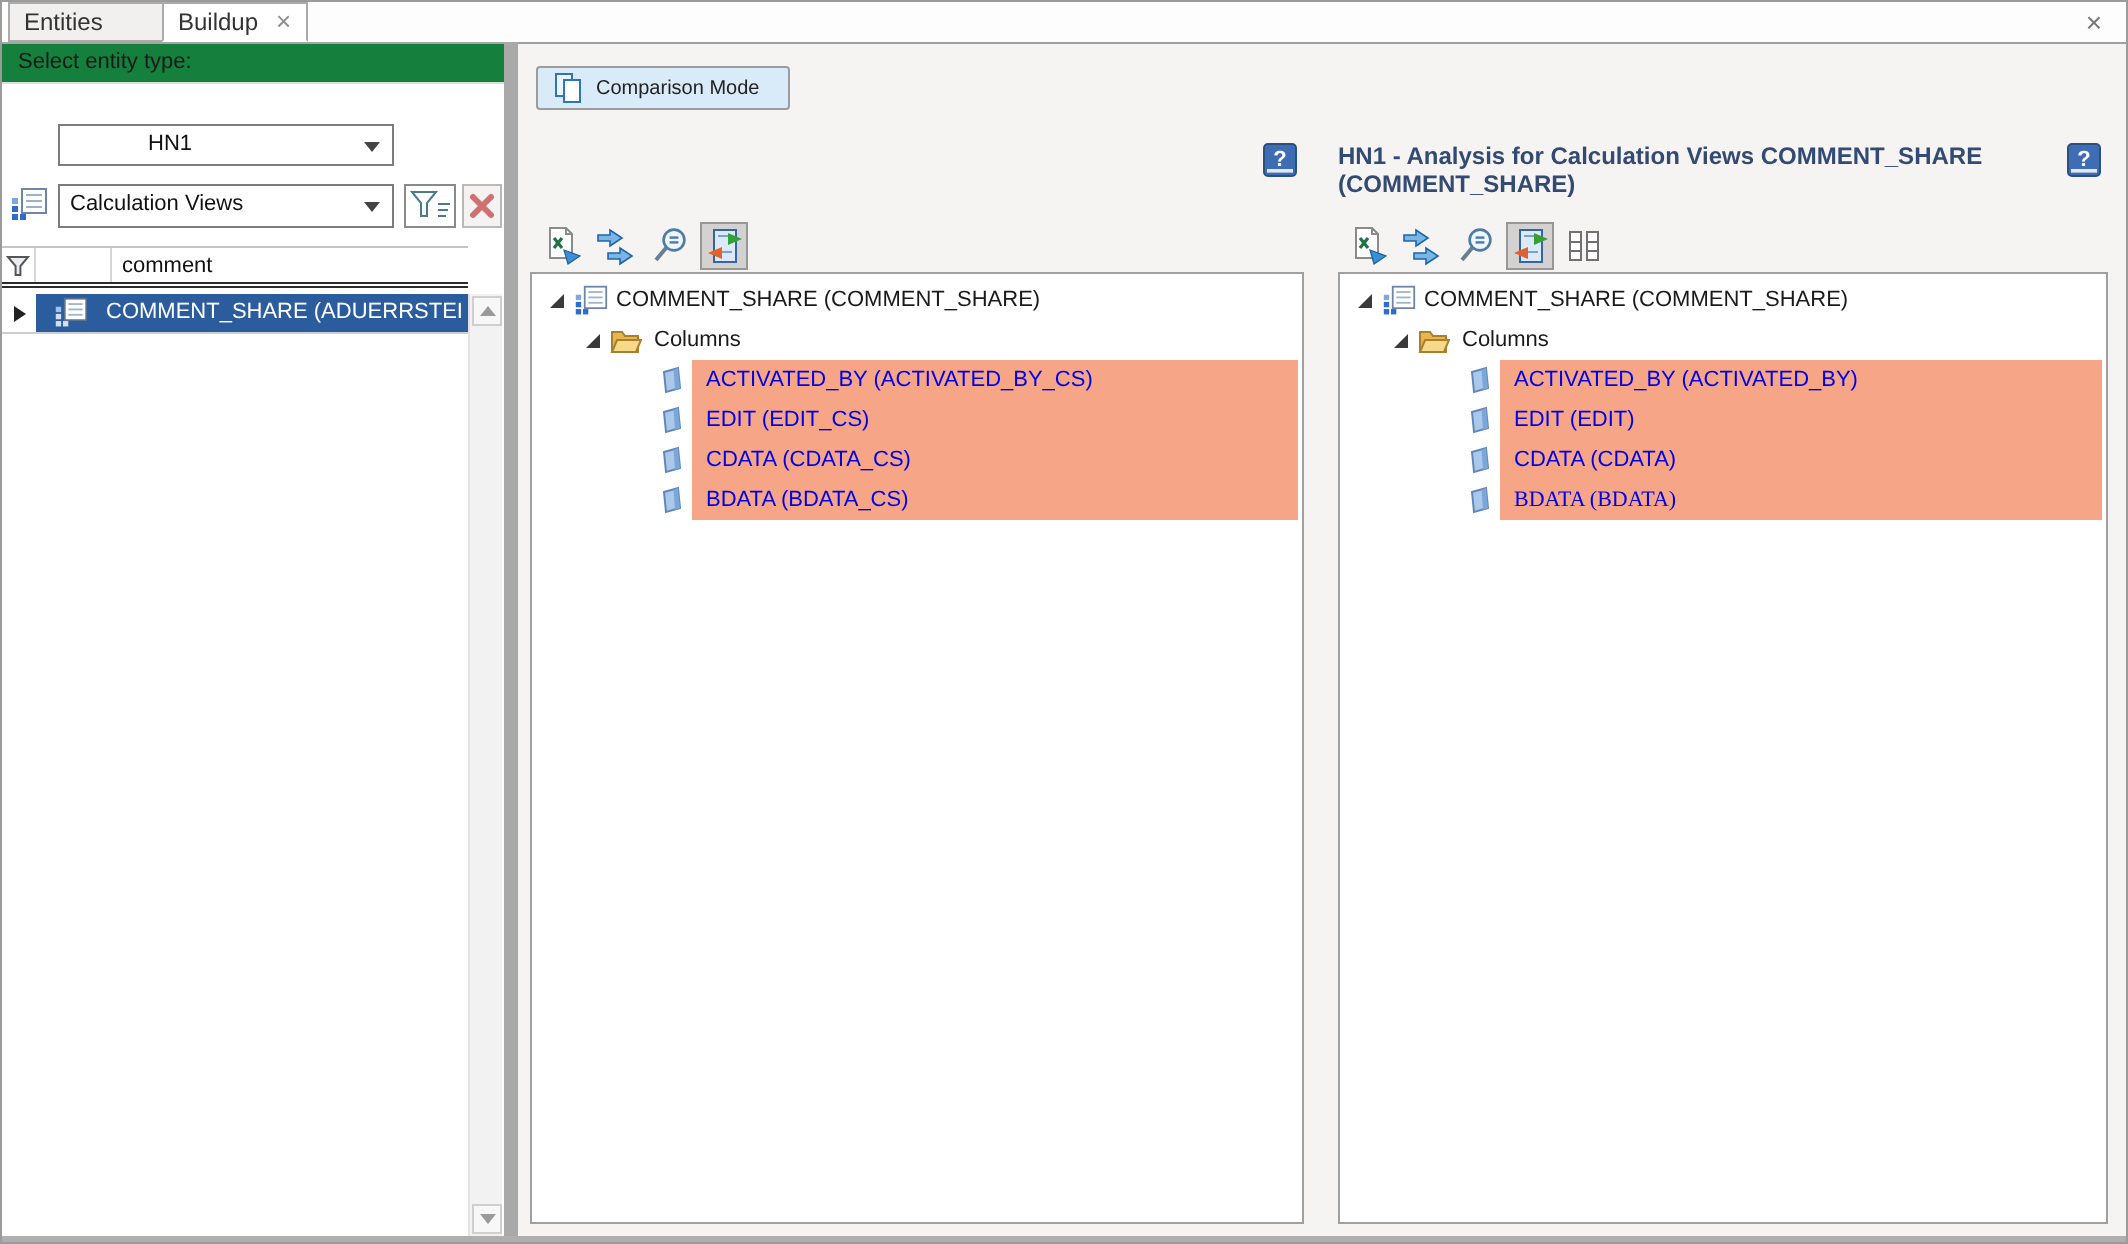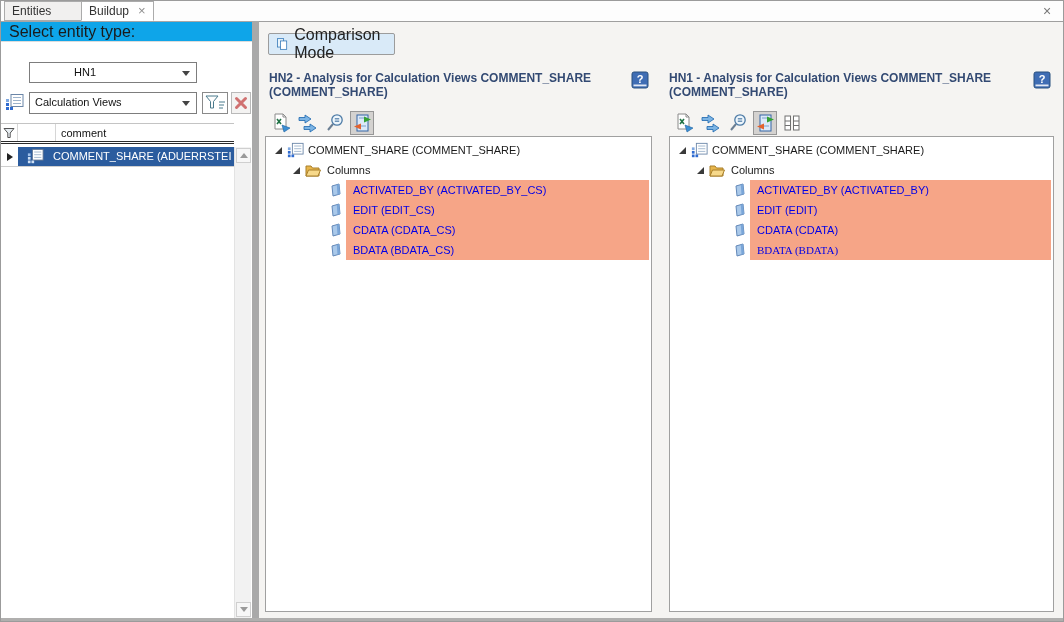--- a/index.html
+++ b/index.html
@@ -16,23 +16,23 @@
   .tab { top:0; height:20px; display:flex; align-items:center; gap:9px;
          padding:0 7px; border:1px solid #ababab; font-size:12px; color:#333; cursor:default; }
   .tab.inactive { background:#f1f0ef; border-bottom:1px solid #ababab;gap:48px; }
   .tab.active { background:#ffffff; border-bottom:1px solid #ffffff; z-index:2; }
   .tab .x { color:#8f8f8f; font-size:13px; line-height:10px; }
   .pane-close { right:8px; top:2px; width:16px; height:16px; color:#777;
                 font-size:14px; text-align:center; line-height:16px; }
 
   
   .sidebar { left:0; top:20px; width:251px; height:597px; background:#fff; }
-  .sb-header { left:0; top:0; width:251px; height:21px; background:#0ea5e9;
+  .sb-header { left:0; top:0; width:251px; height:21px; background:#15803d;
                border-top:1px solid #a6a6a6; border-bottom:1px solid #dcdcdc;
-               line-height:19px; padding-left:8px; font-size:16px; }
+               line-height:19px; padding-left:8px; font-size:11px; }
   .dd { background:#fff; border:1px solid #7d7d7d; line-height:19px;
         padding-left:5px; color:#111; }
   .dd .caret { position:absolute; right:6px; top:50%; margin-top:-2px;
                width:0; height:0; border-left:4px solid transparent;
                border-right:4px solid transparent; border-top:5px solid #444; }
   .sb-btn { border:1px solid #8a8a8a; background:#fff; display:flex;
             align-items:center; justify-content:center; }
   .sb-btn.disabled { border:1px solid #b9b9b9; background:#f4f3f2; }
 
   
@@ -63,21 +63,21 @@
 
   
   .splitter { left:251px; top:20px; width:7px; height:597px; background:#a9a9a9; }
   .bottombar { left:0; top:617px; width:100%; height:5px; background:#b0afae; }
 
   
   .main { left:258px; top:20px; width:805px; height:597px; background:#f5f4f2;
           border-top:1px solid #9f9f9f; }
   .cmp-btn { left:9px; top:11px; width:127px; height:22px; background:#d9eaf8;
              border:1px solid #9c9c9c; border-radius:2px; display:flex;
-             align-items:center; gap:6px; padding-left:7px; font-size:16px; color:#222; }
+             align-items:center; gap:6px; padding-left:7px; font-size:10px; color:#222; }
   .panel-title { top:49px; width:360px; font-size:12px; font-weight:bold;
                  color:#334a73; line-height:14px; }
   .help { top:49px; width:18px; height:18px; }
   .toolbar { top:89px; height:24px; display:flex; gap:3px; }
   .tb-cell { width:24px; height:24px; display:flex; align-items:center;
              justify-content:center; border:1px solid transparent; }
   .tb-cell.pressed { background:#d4d2d0; border:1px solid #979797; }
 
   .tree { top:114px; height:476px; background:#fff; border:1px solid #a0a0a0; }
   .tree-row { left:0; right:0; height:20px; }
@@ -196,21 +196,20 @@
   <div class="abs main">
 
     <div class="abs cmp-btn">
       <svg width="16" height="16" viewBox="0 0 16 16">
         <rect x="2" y="1" width="8" height="11" fill="#e9f4fb" stroke="#2e75b6"></rect>
         <rect x="6" y="4" width="8" height="11" fill="#ffffff" stroke="#2e75b6"></rect>
       </svg>
       <span>Comparison Mode</span>
     </div>
 
-    <div class="abs panel-title" style="left:10px;">HN2 - Analysis for Calculation Views COMMENT_SHARE (COMMENT_SHARE)</div>
     <div class="abs help" style="left:372px;">
       <svg width="18" height="18" viewBox="0 0 18 18">
         <rect x="1" y="1" width="16" height="16" rx="2" fill="#3f6db4" stroke="#29507f"></rect>
         <text x="9" y="12" text-anchor="middle" font-size="11" font-weight="bold" fill="#ffffff" font-family="Liberation Sans, sans-serif">?</text>
         <rect x="2.5" y="13.5" width="13" height="1.8" fill="#ffffff" opacity="0.85"></rect>
       </svg>
     </div>
 
     <div class="abs toolbar" style="left:10px;">
       <div class="tb-cell">

